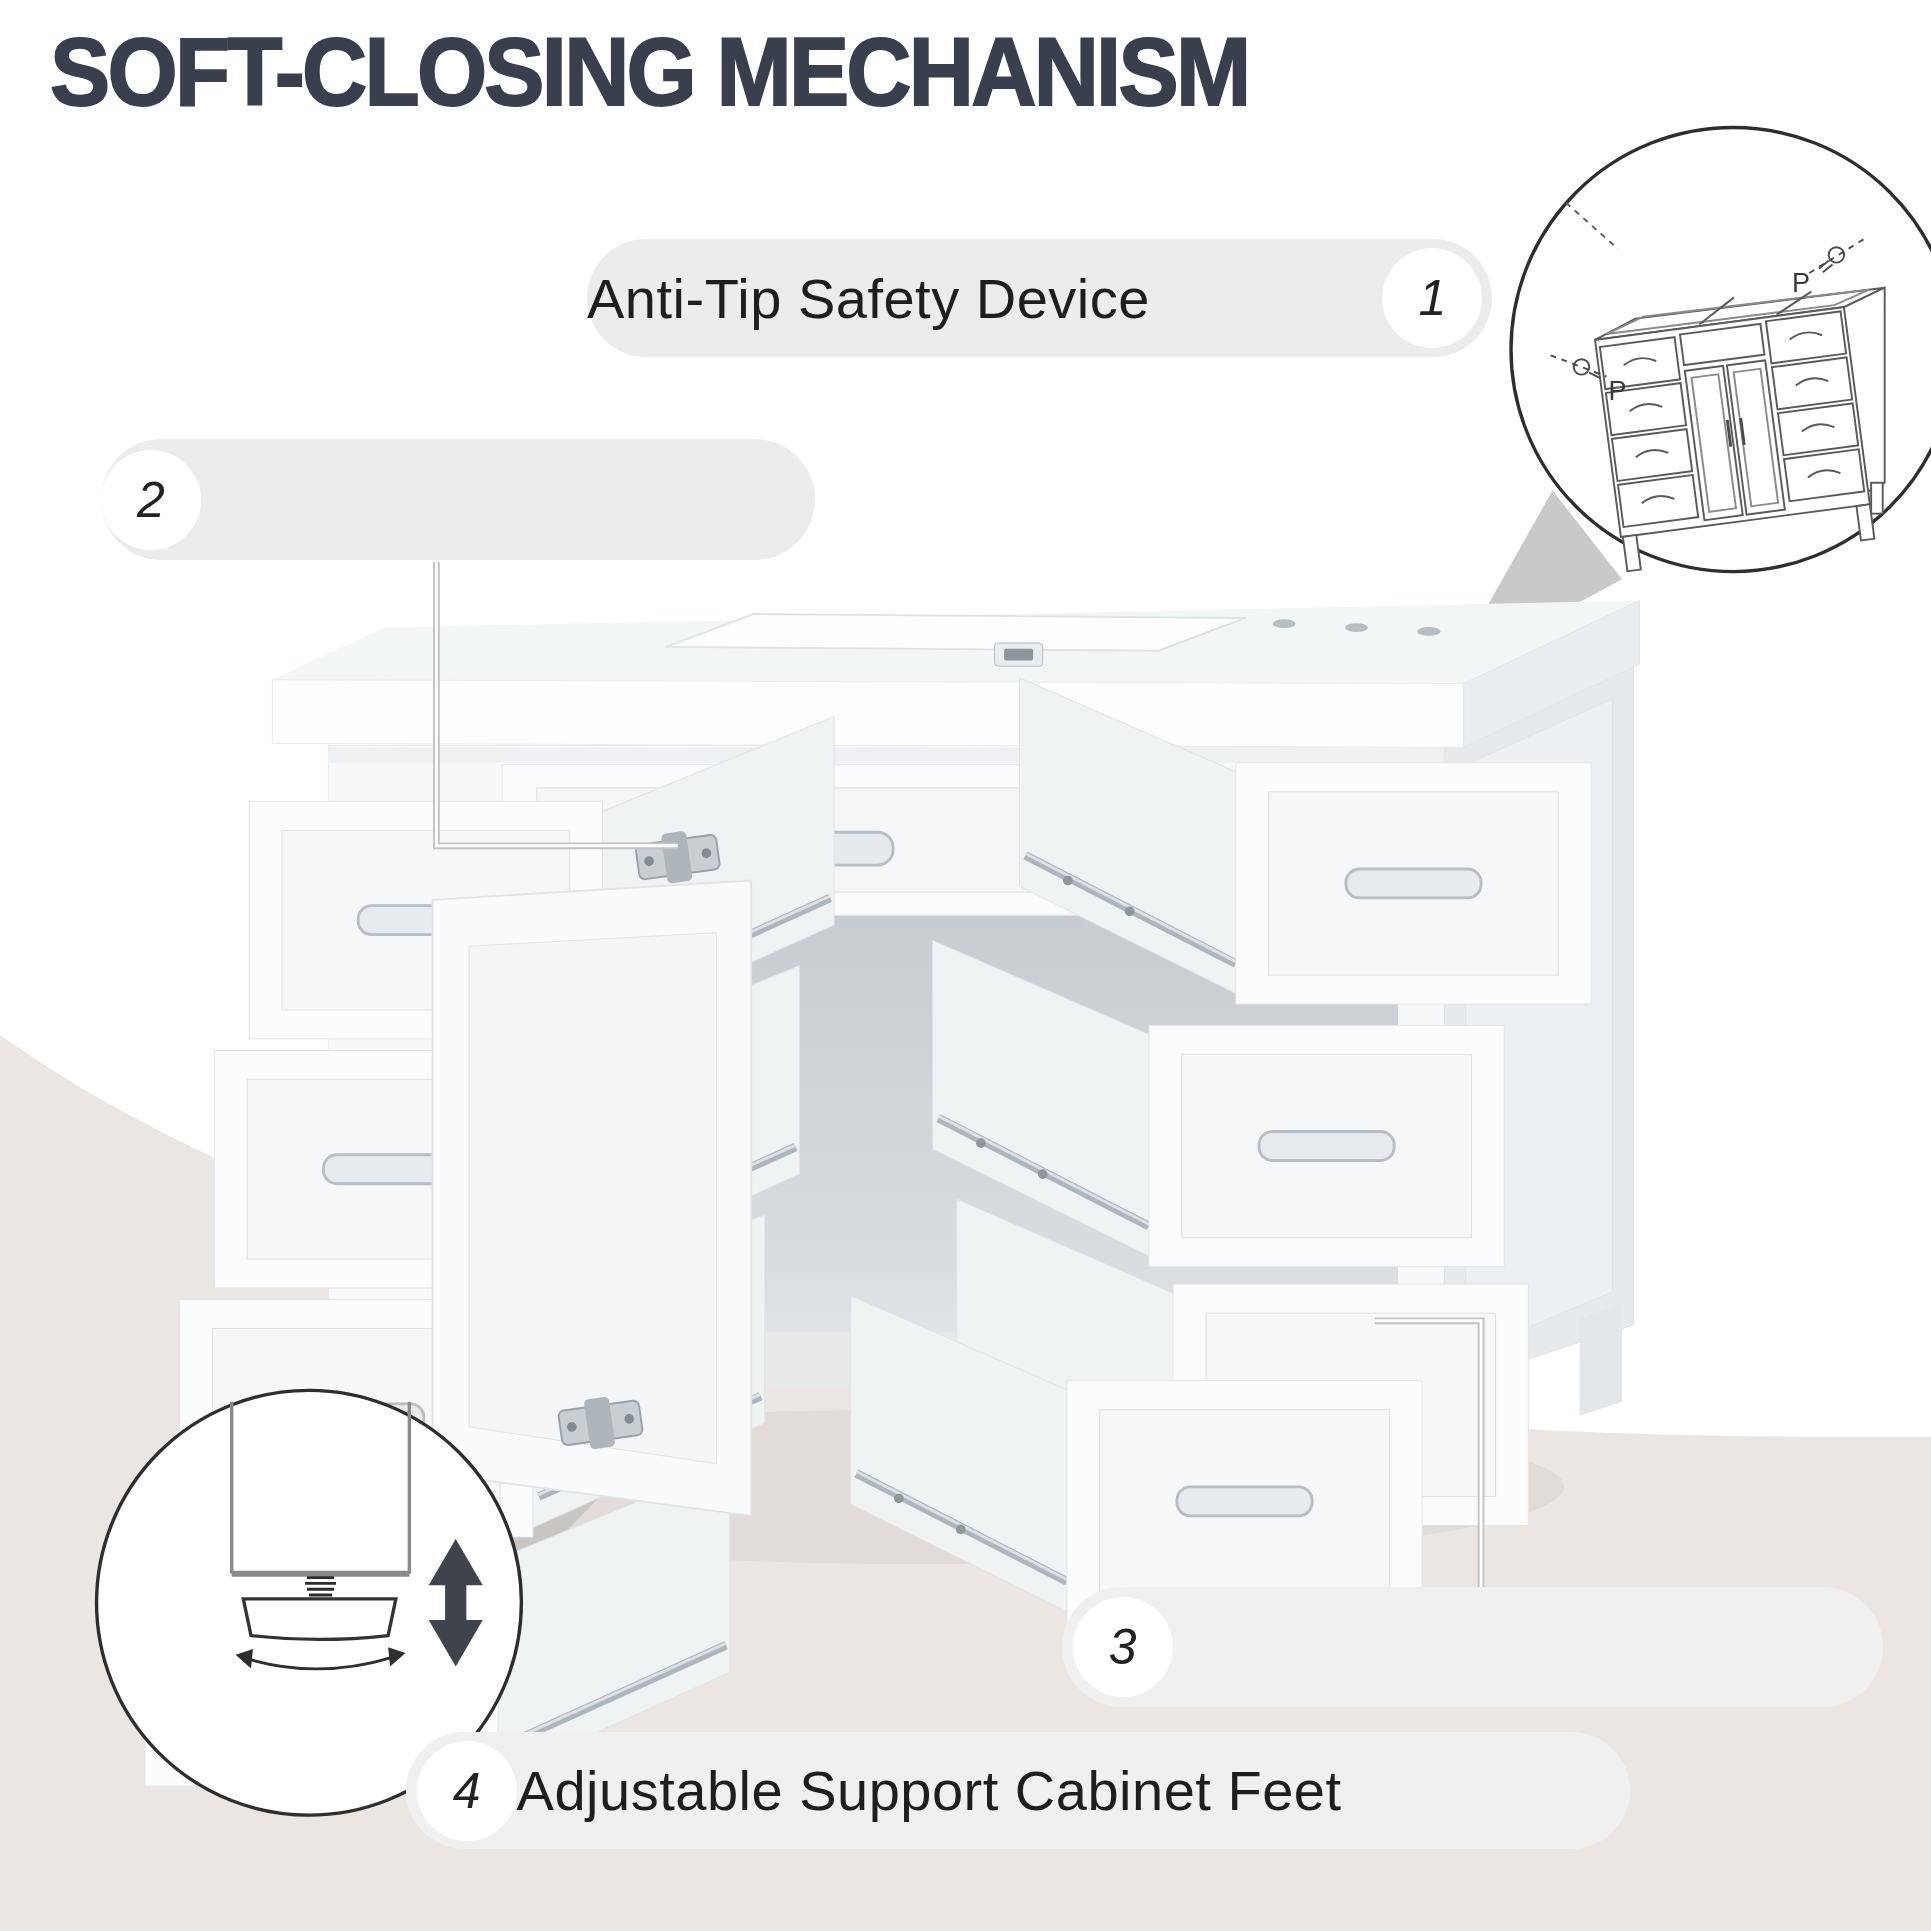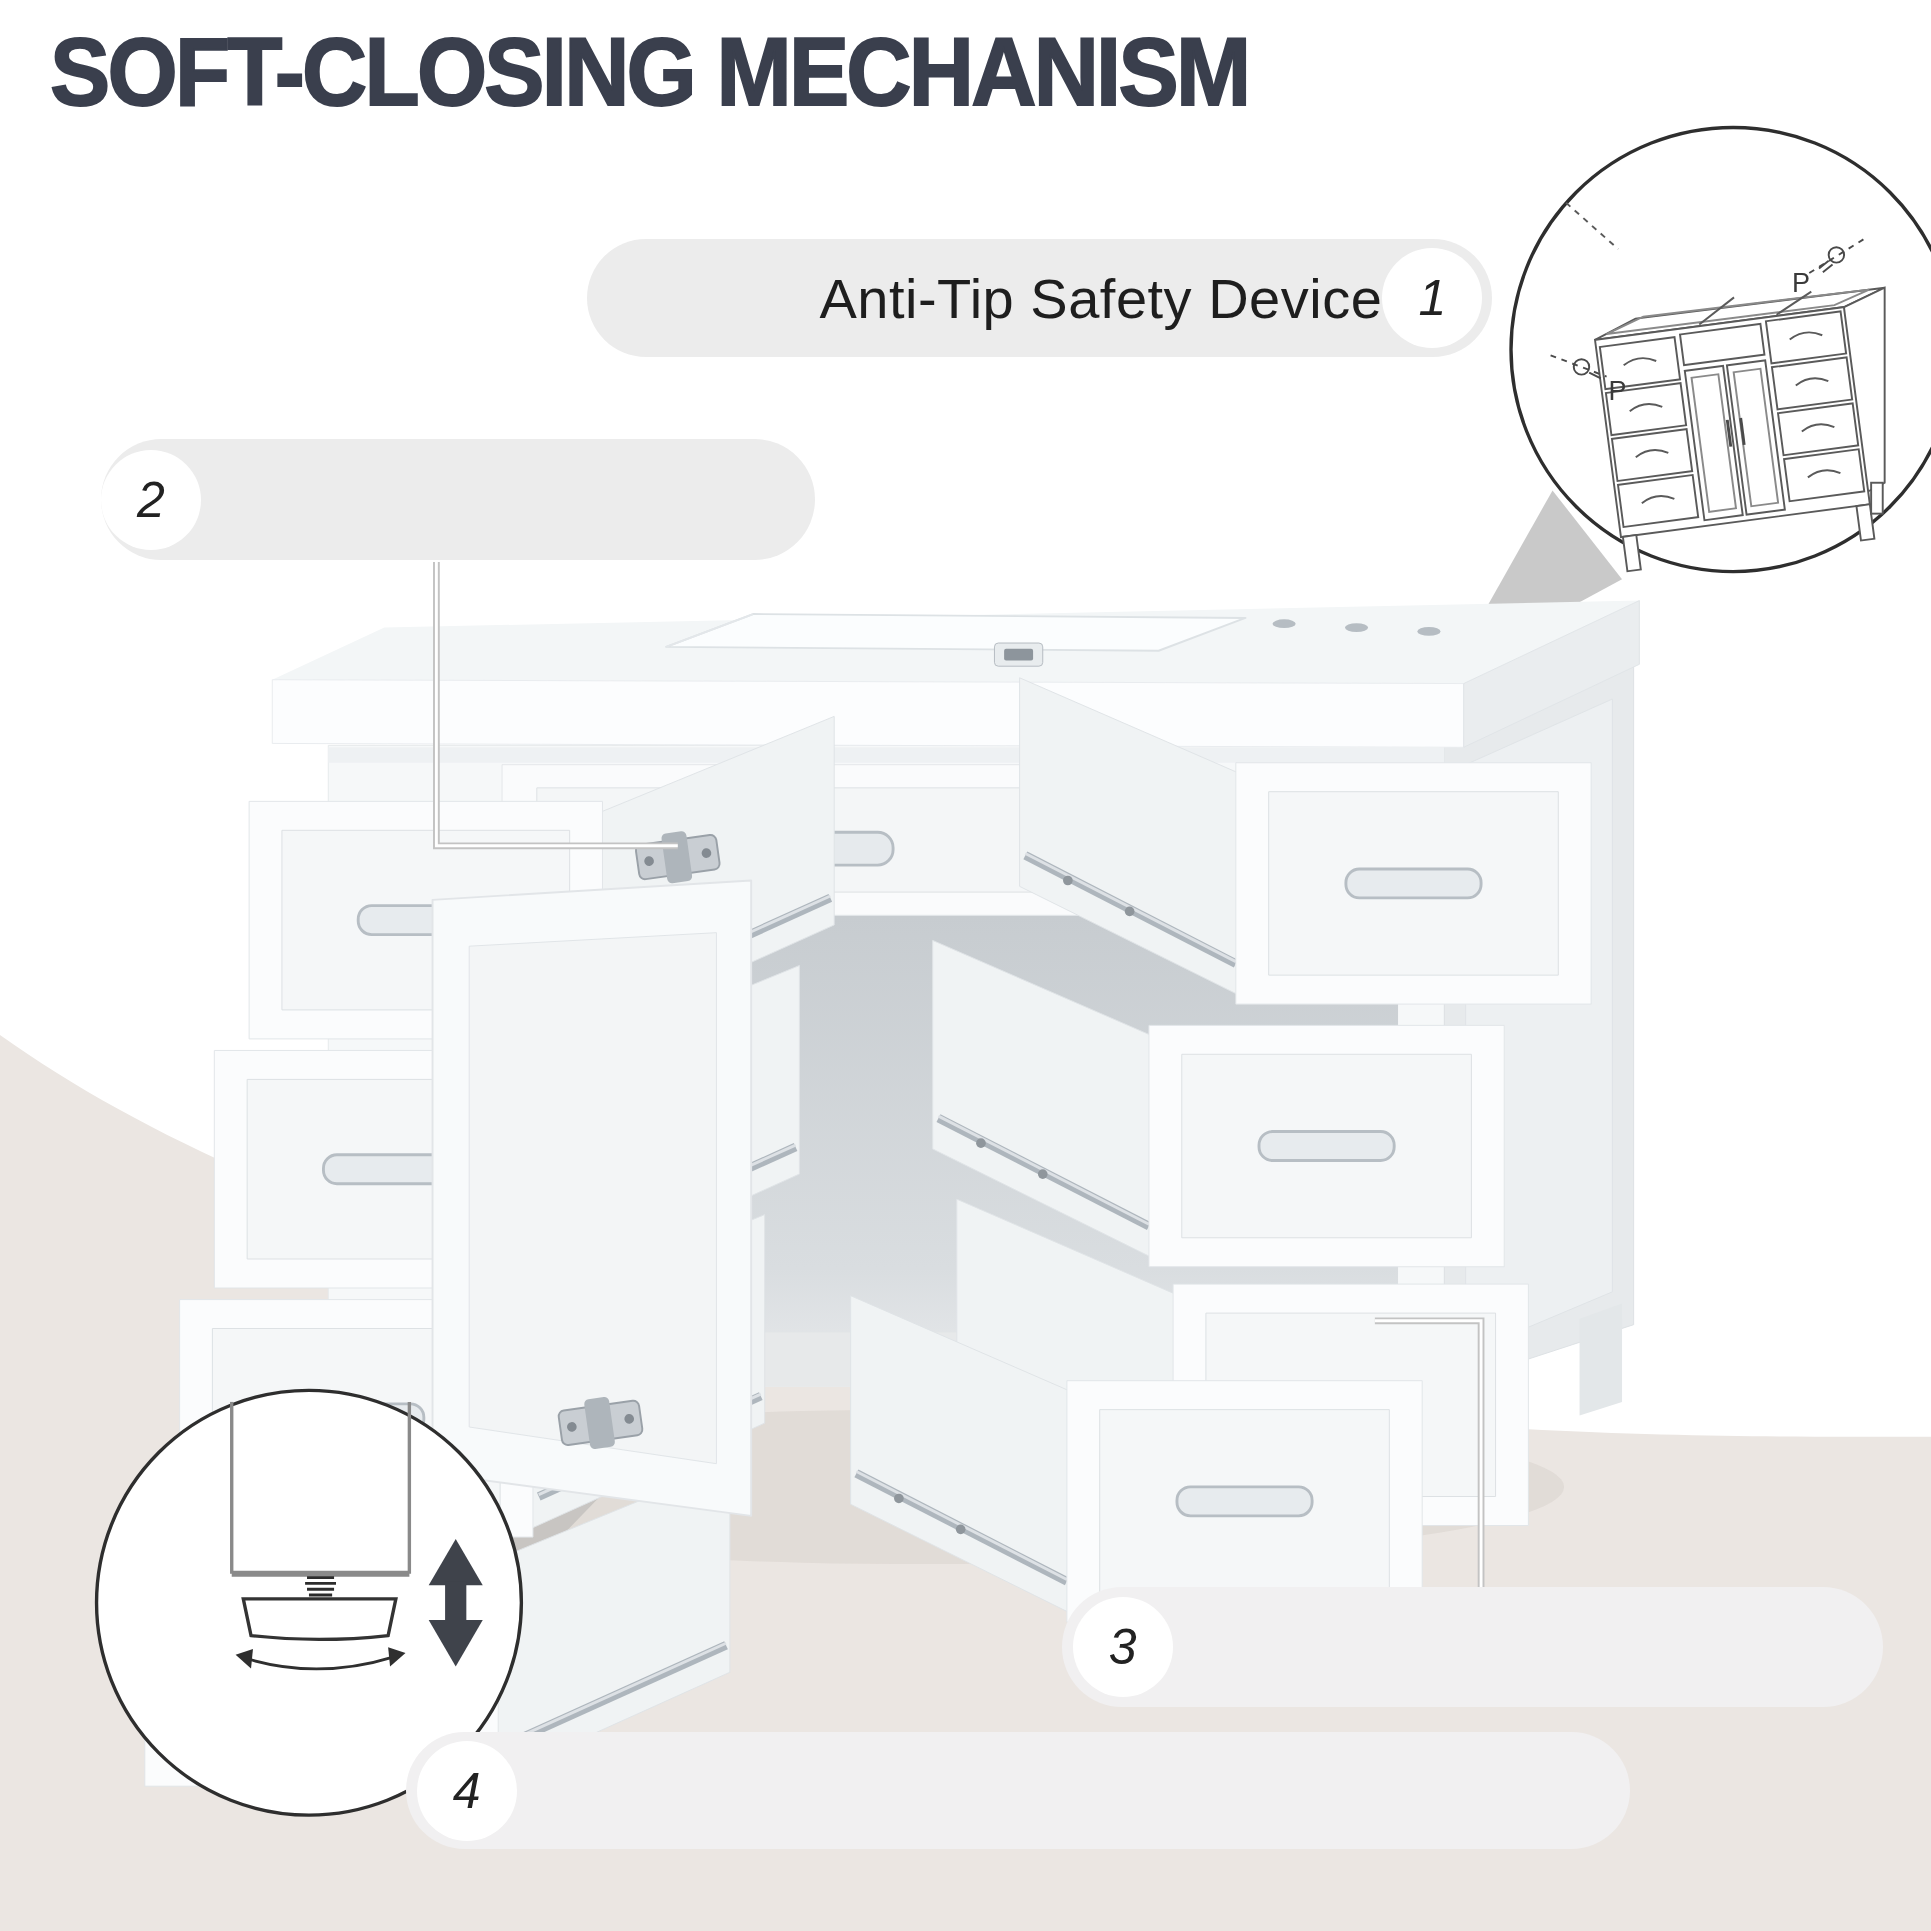--- a/index.html
+++ b/index.html
@@ -13,21 +13,21 @@
     font-size:96px;font-weight:bold;letter-spacing:-2.9px;color:#3a3f4d;
     transform:scaleX(.94);transform-origin:left top;white-space:nowrap;
     -webkit-text-stroke:1.9px #3a3f4d;
   }
   .pill{
     position:absolute;z-index:3;display:flex;align-items:center;
     border-radius:965px;background:#ececec;
   }
   .pill.on-beige{background:#f1f0f1;}
   .pill .lbl{
-    flex:1;text-align:right;font-size:56px;color:#1e1e1e;letter-spacing:0.5px;
+    flex:1;text-align:left;font-size:56px;color:#1e1e1e;letter-spacing:0.5px;
     white-space:nowrap;
   }
   .num-circle{
     width:100px;height:100px;border-radius:50%;background:#ffffff;
     display:flex;align-items:center;justify-content:center;flex:0 0 auto;
     font-size:50px;font-style:italic;color:#222222;
   }
   .pill .num-right{margin-right:9.7px;}
   .pill .num-left{margin-left:10.6px;}
   #pill-1{left:587px;top:239px;width:905px;height:118px;}
@@ -311,16 +311,17 @@
   <div class="pill" id="pill-2">
     <span class="num-circle num-right">2</span>
   </div>
 
   <div class="pill on-beige" id="pill-3">
     <span class="num-circle num-left">3</span>
   </div>
 
   <div class="pill on-beige" id="pill-4">
     <span class="num-circle num-left">4</span>
+    <span class="lbl">Adjustable Support Cabinet Feet</span>
   </div>
 
 </div>
 
 
 </body></html>

